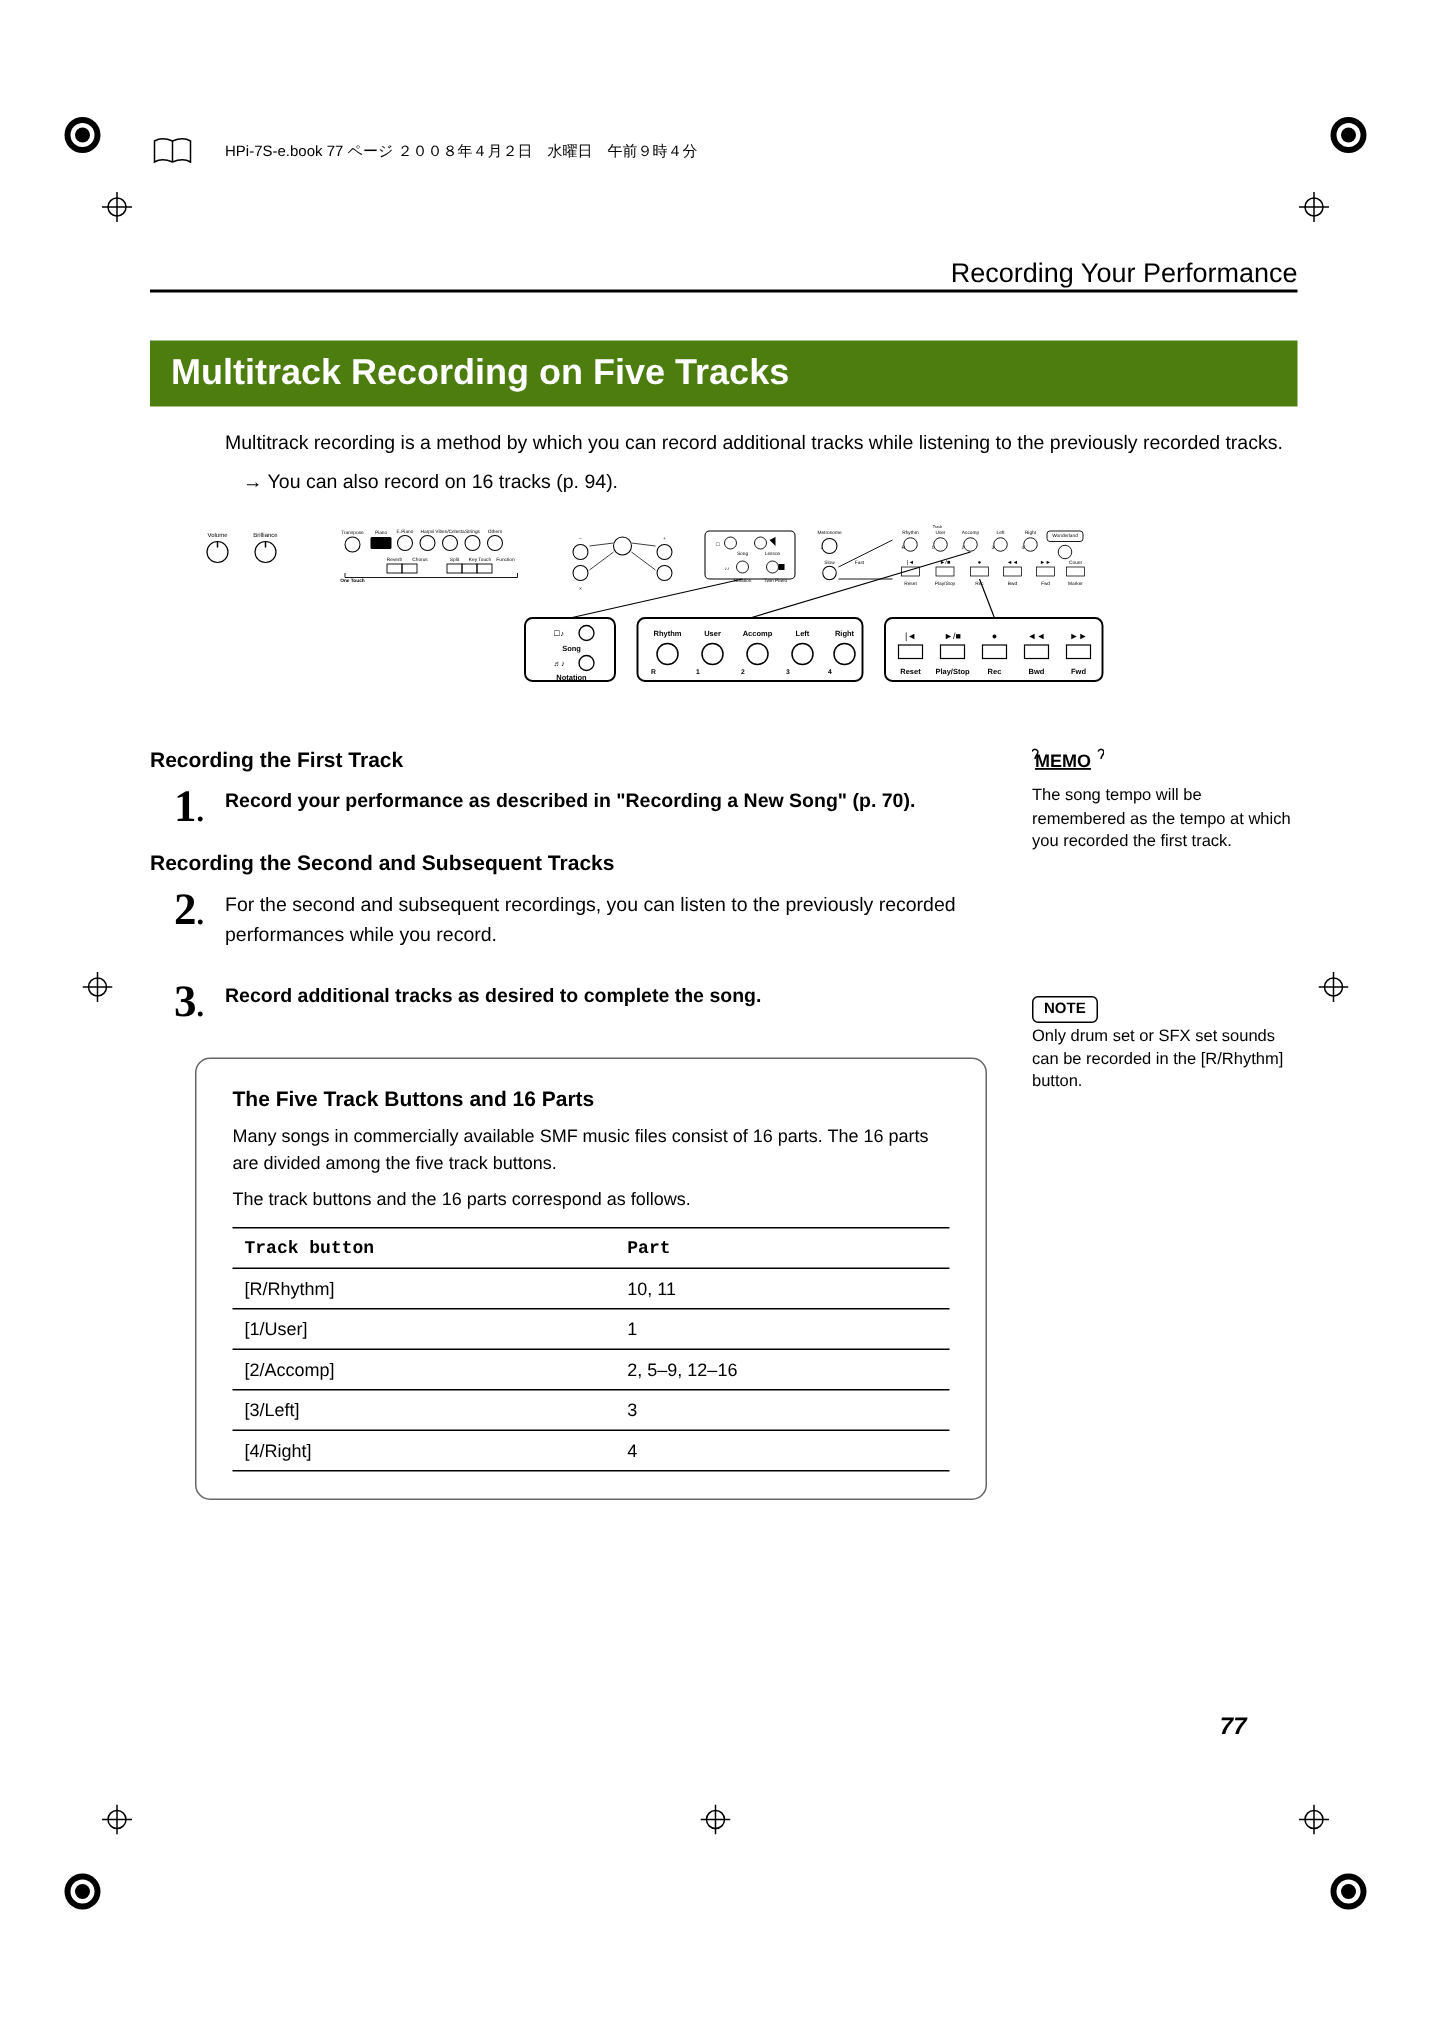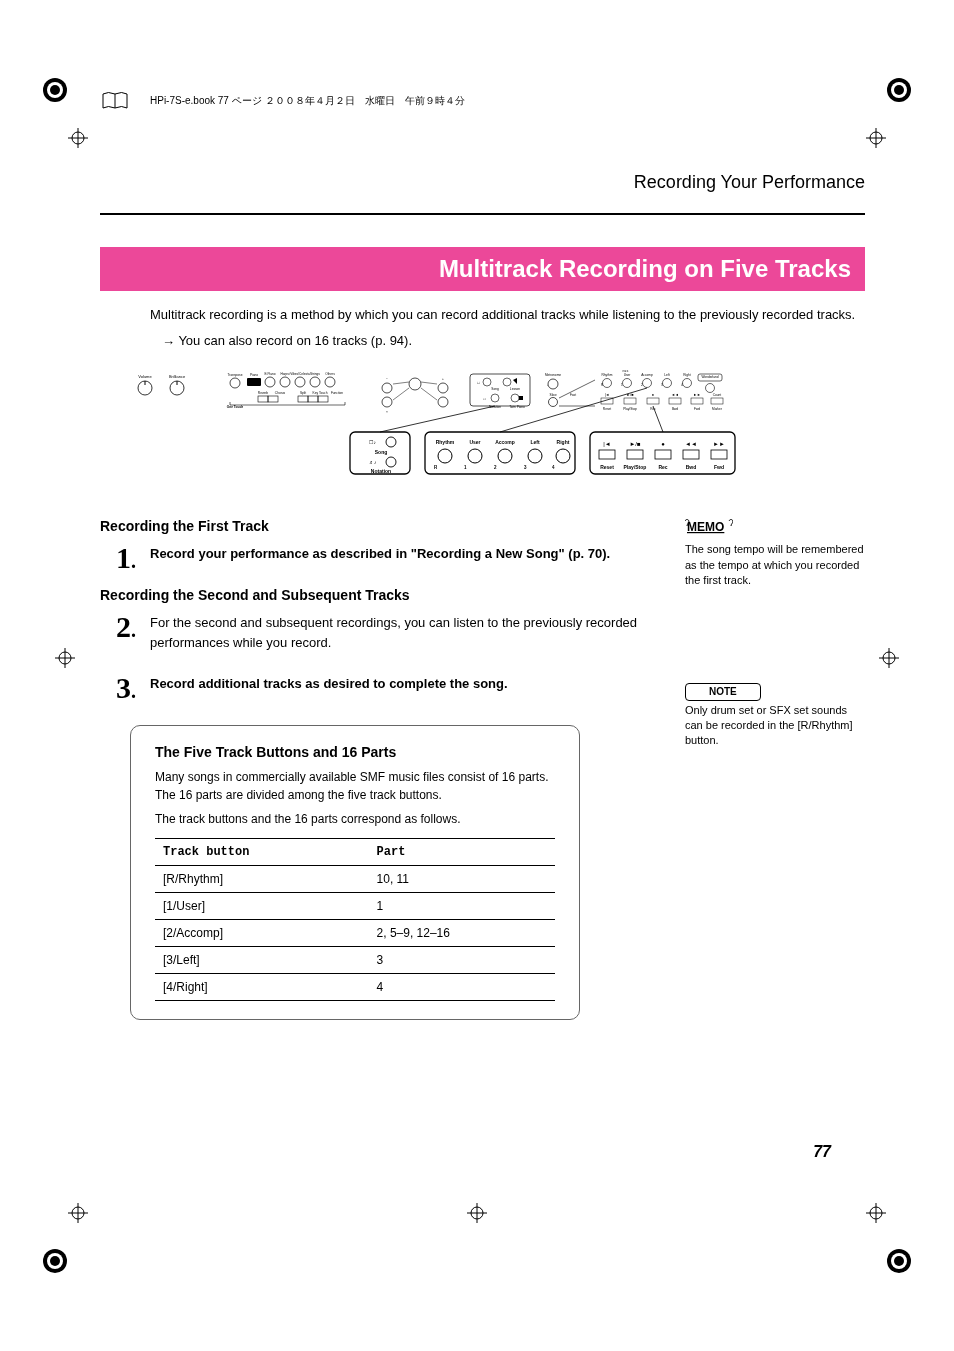--- a/index.html
+++ b/index.html
@@ -57,32 +57,31 @@
       display: flex;
       align-items: center;
       justify-content: center;
     }
 
     .section-title {
       text-align: right;
       font-size: 18px;
       font-weight: 300;
       margin-top: 60px;
-      padding-bottom: 20px;
+      padding-bottom: 0;
       border-bottom: 2px solid #000;
     }
 
     .black-bar {
-      background: #ec4899;
+      background: #4d7c0f;
       color: #fff;
       font-size: 24px;
       font-weight: bold;
       padding: 8px 14px;
       margin-top: 32px;
-      text-align: right;
     }
 
     .intro-block {
       margin-top: 14px;
       margin-left: 50px;
       font-size: 13px;
       line-height: 1.5;
     }
     .intro-block p { margin-bottom: 6px; }
     .intro-block .arrow-line { margin-left: 12px; }
@@ -141,33 +140,33 @@
     }
     .memo-label {
       display: inline-block;
       margin-bottom: 2px;
     }
     .memo-label svg { display: block; }
     .note-label {
       display: inline-block;
       border: 1.5px solid #000;
       border-radius: 4px;
-      padding: 1px 23px;
+      padding: 1px 7px;
       font-size: 10px;
       font-weight: bold;
       margin-bottom: 2px;
     }
 
     .callout-box {
       border: 1.5px solid #666;
       border-radius: 10px;
       padding: 18px 24px;
       margin-left: 30px;
       margin-top: 24px;
-      width: 450px;
+      width: 528px;
     }
     .callout-title {
       font-size: 14px;
       font-weight: bold;
       margin-bottom: 8px;
     }
     .callout-body {
       font-size: 12px;
       line-height: 1.5;
     }

